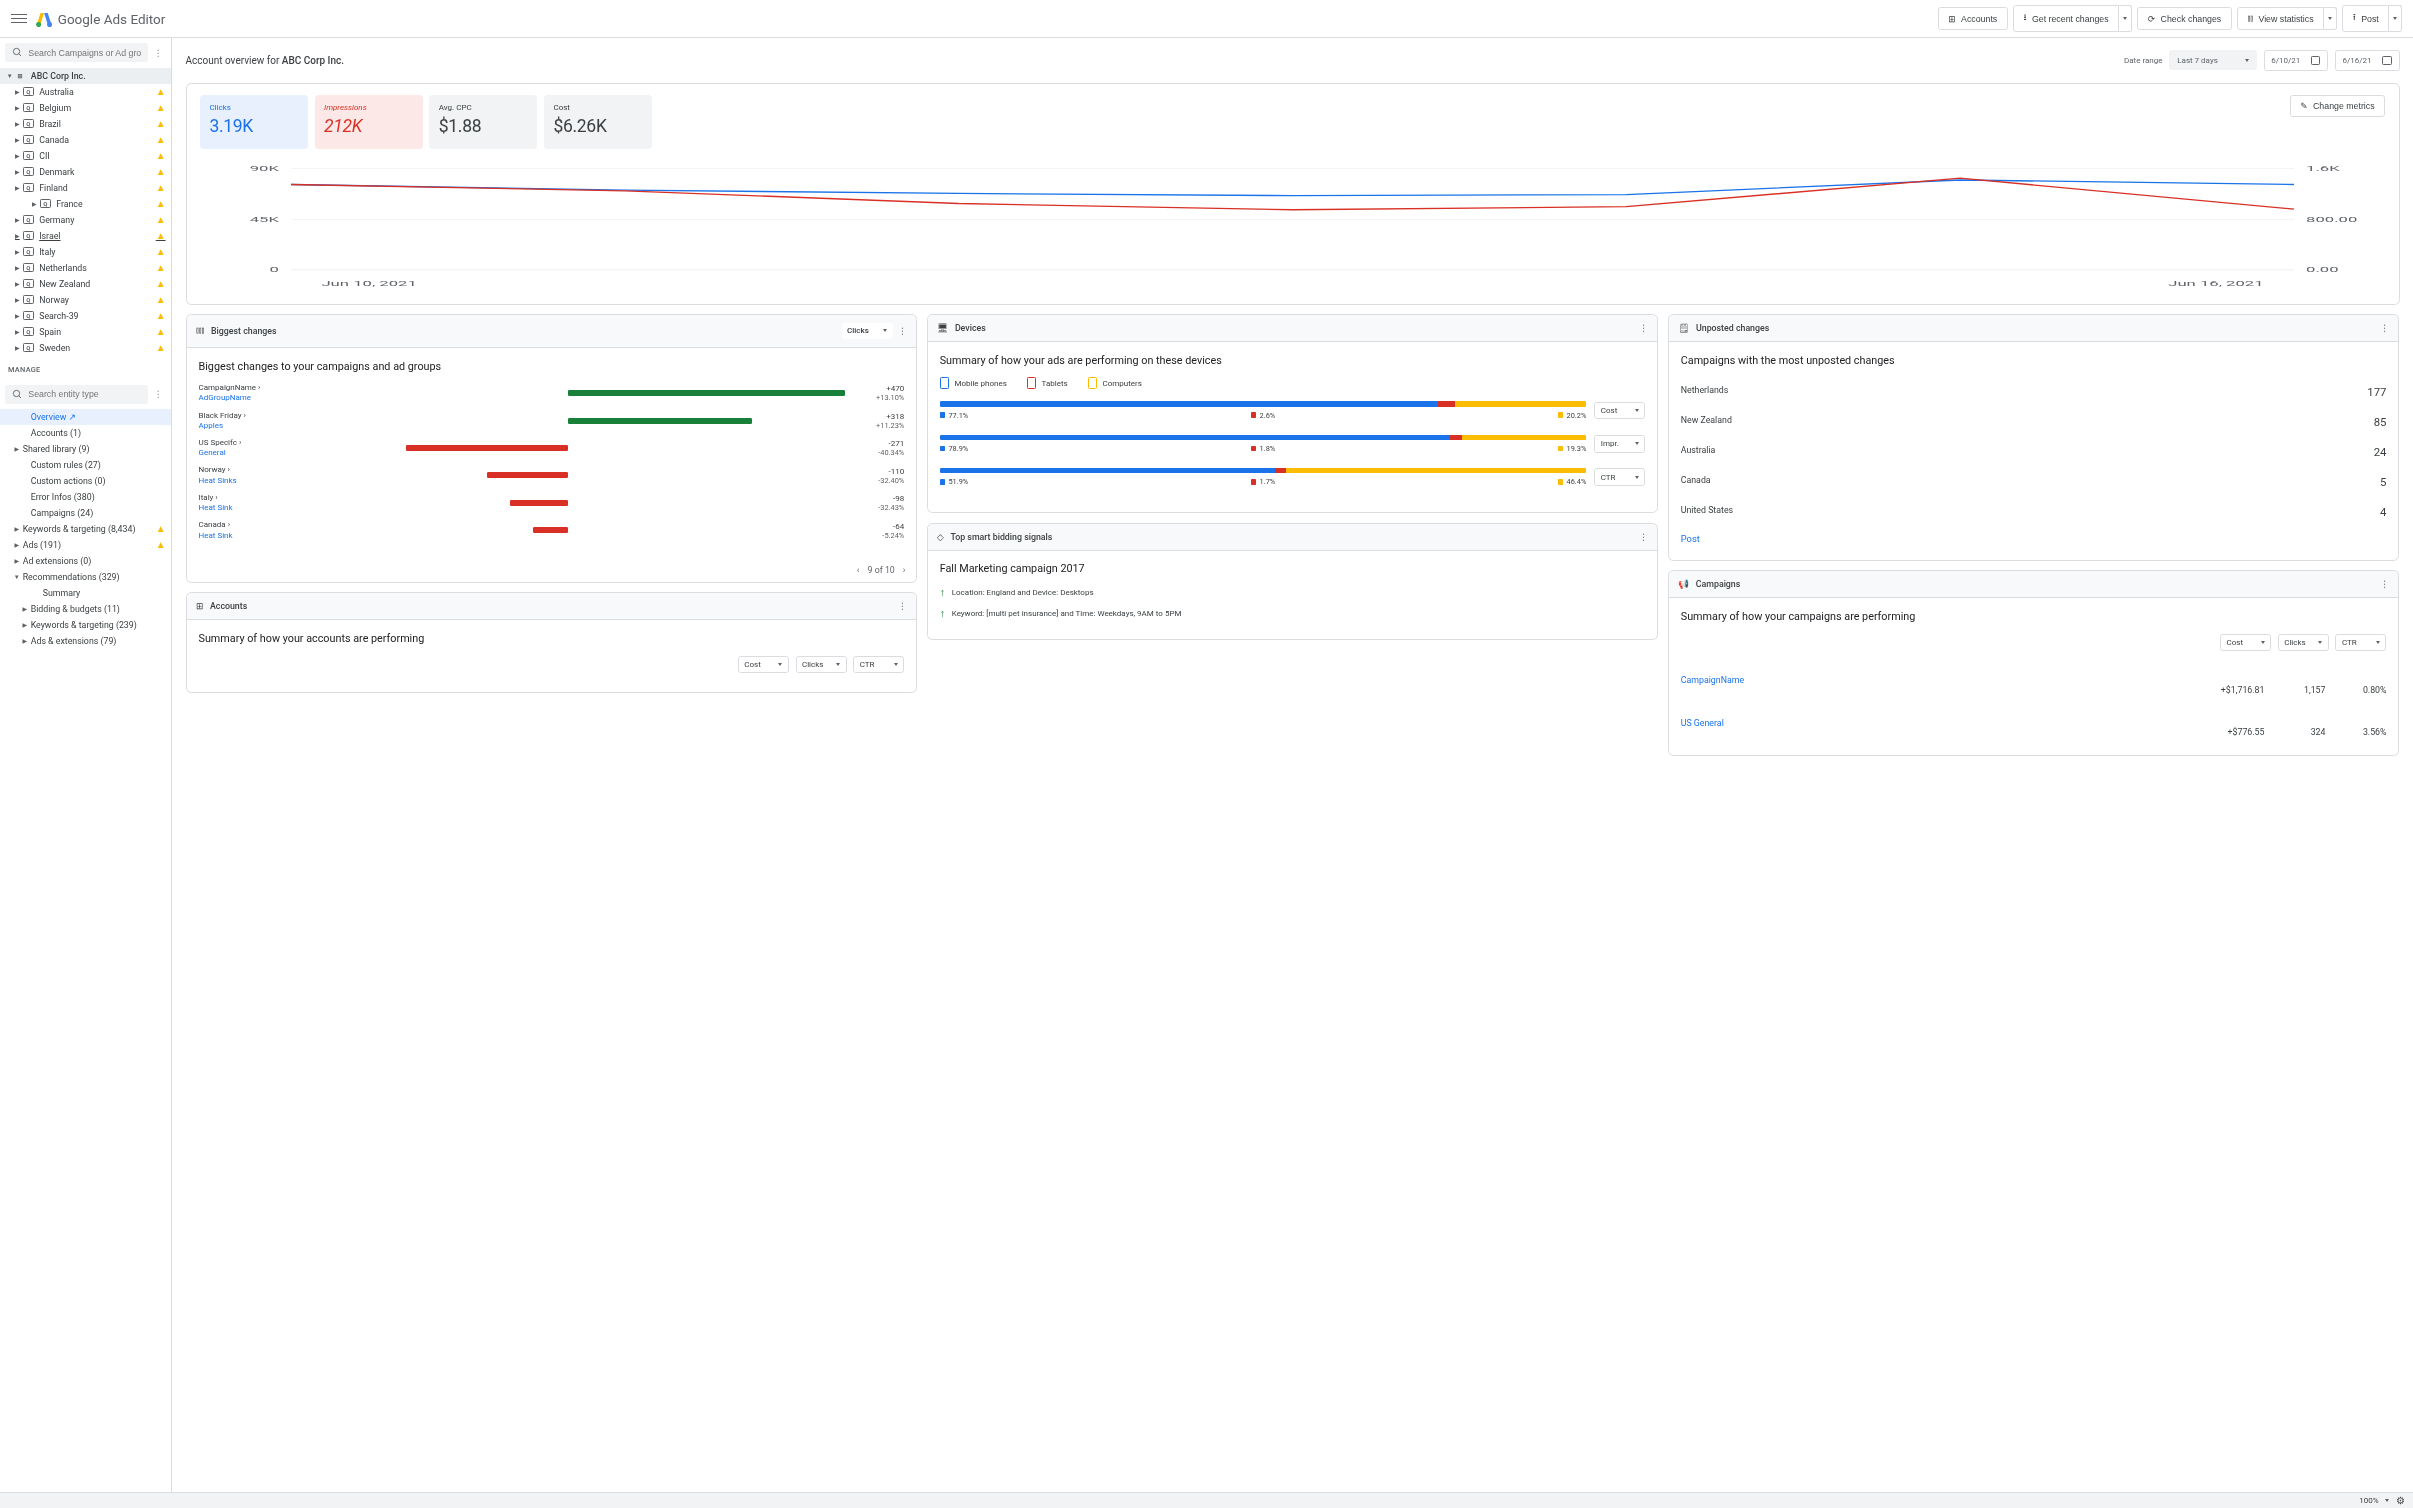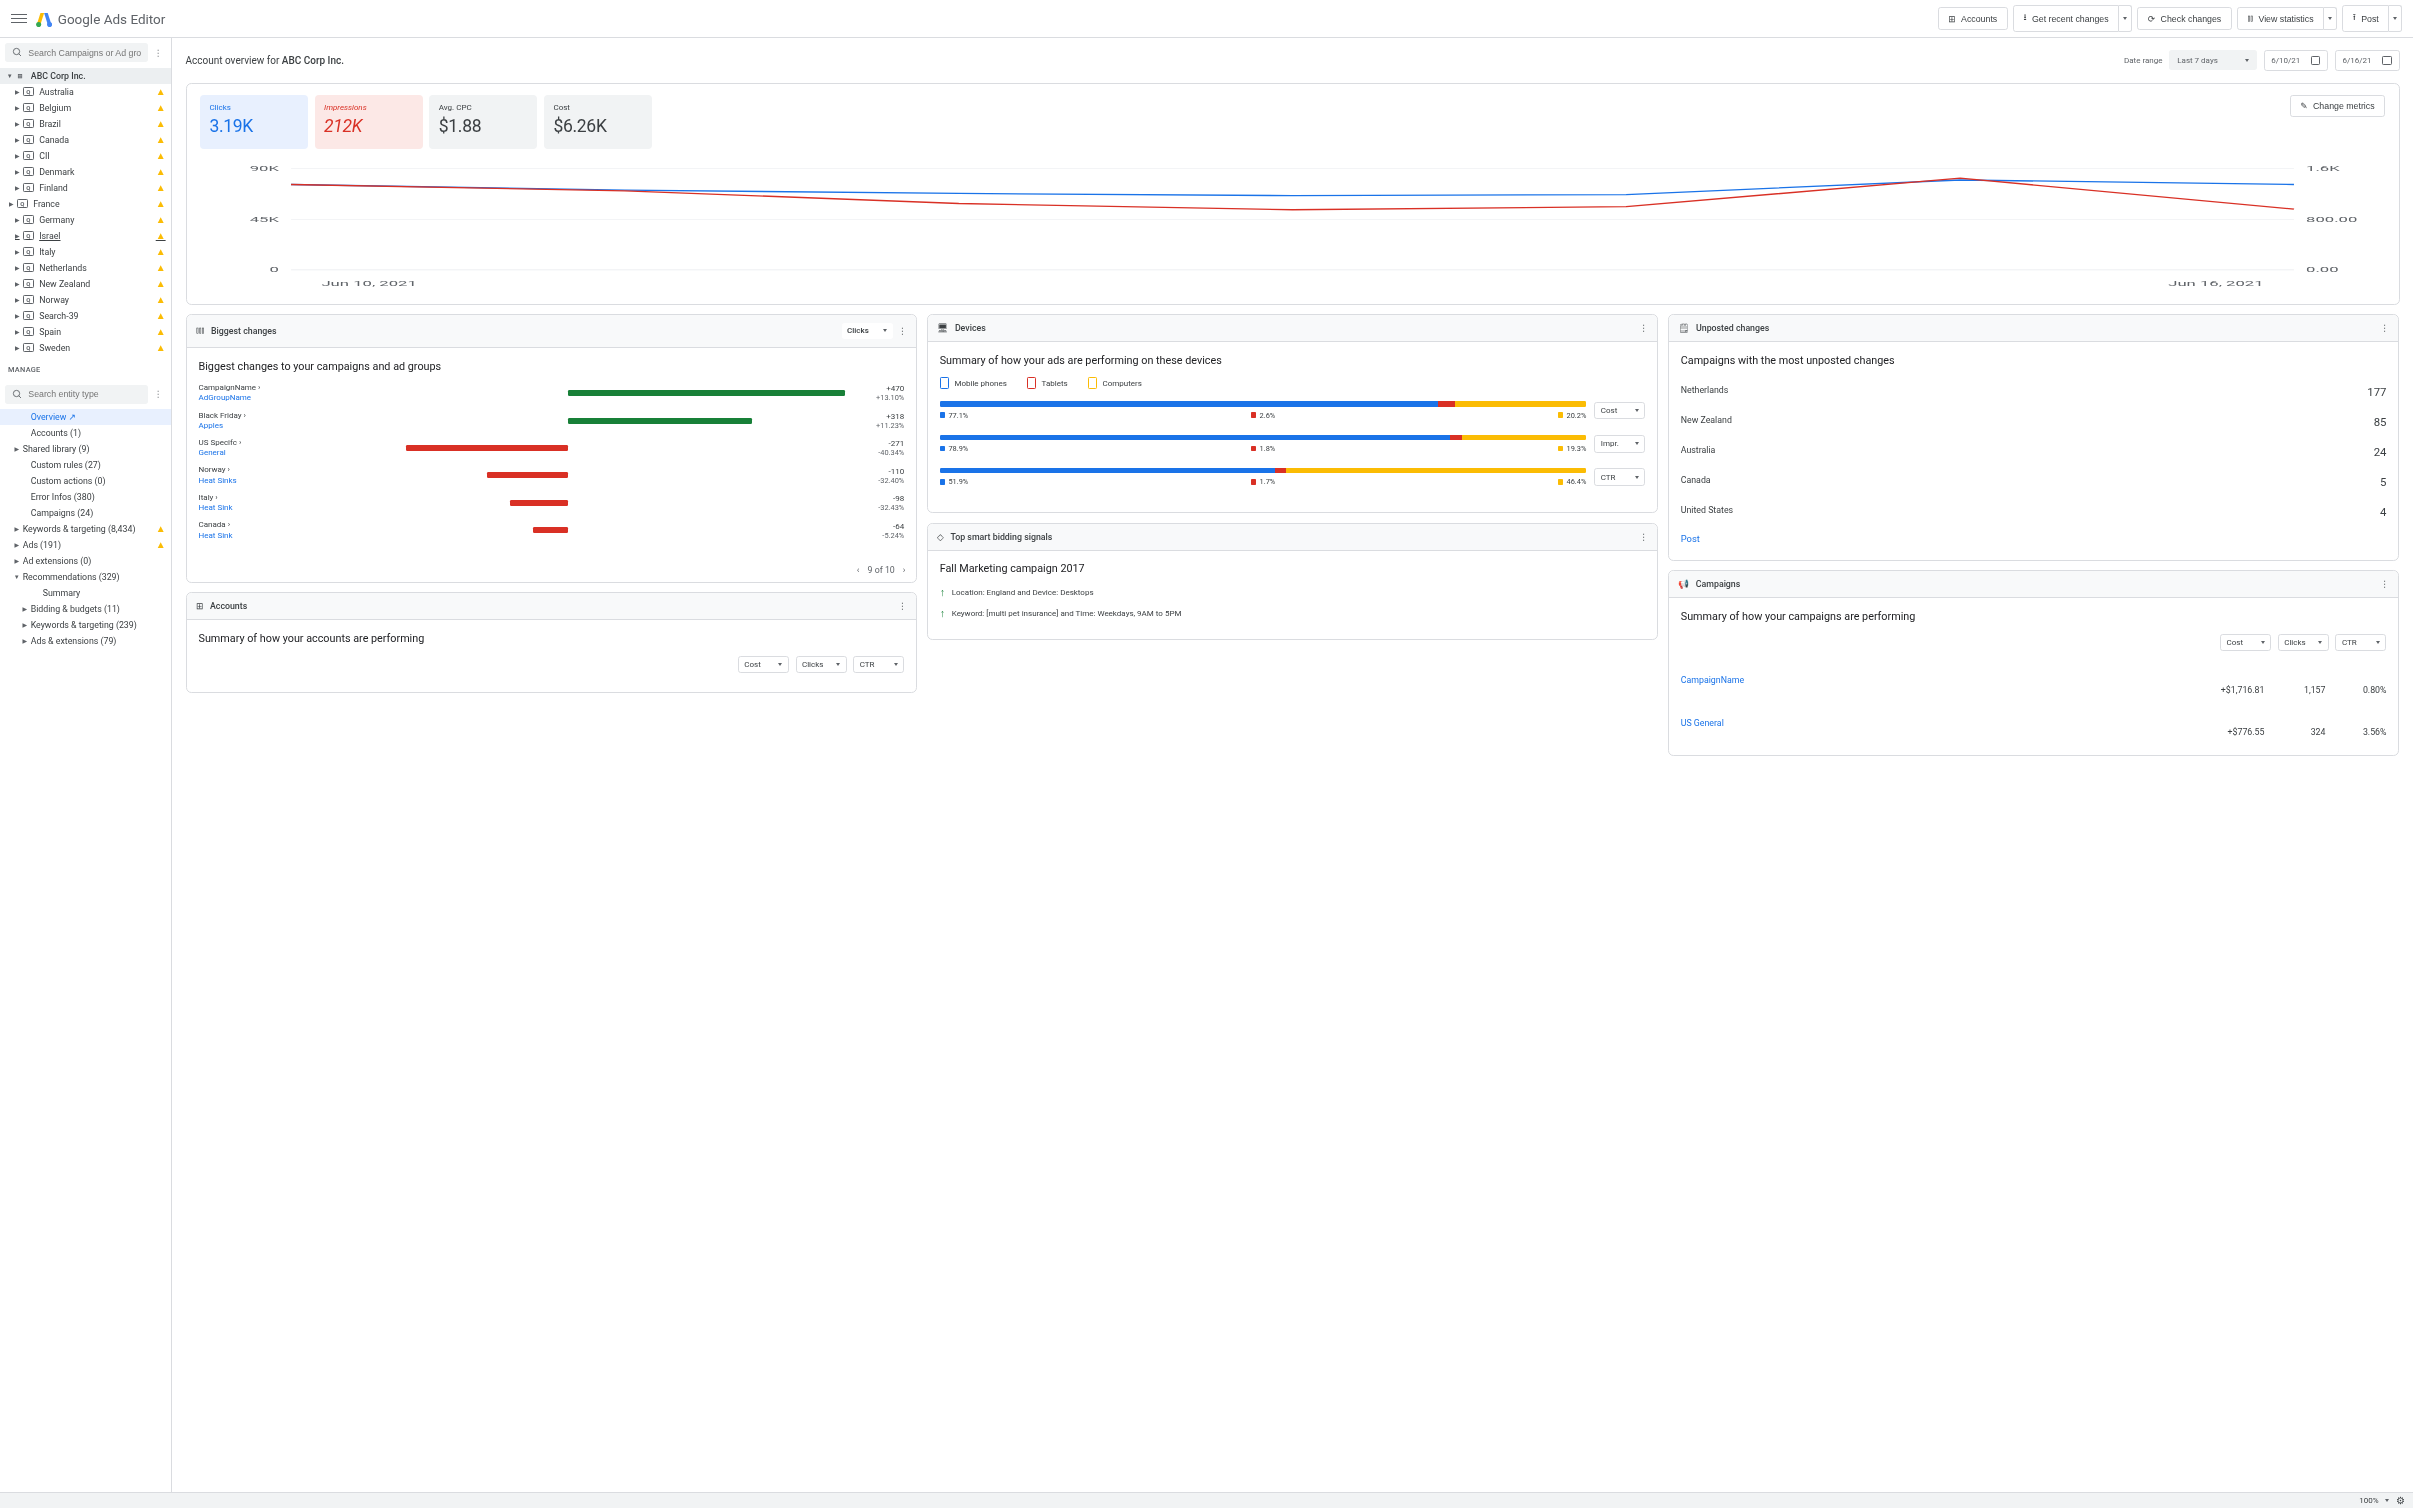--- a/index.html
+++ b/index.html
@@ -206,21 +206,21 @@
           <span class="ci">Q</span>
           <span class="tree-label">Denmark</span>
           <span class="warn">▲</span>
         </div>
         <div class="tree-row" style="padding-left: 15px;">
           <span class="tri">▶</span>
           <span class="ci">Q</span>
           <span class="tree-label">Finland</span>
           <span class="warn">▲</span>
         </div>
-        <div class="tree-row" style="padding-left: 9px;">
+        <div class="tree-row" style="padding-left: 32px;">
           <span class="tri">▶</span>
           <span class="ci">Q</span>
           <span class="tree-label">France</span>
           <span class="warn">▲</span>
         </div>
         <div class="tree-row" style="padding-left: 15px;">
           <span class="tri">▶</span>
           <span class="ci">Q</span>
           <span class="tree-label">Germany</span>
           <span class="warn">▲</span>

